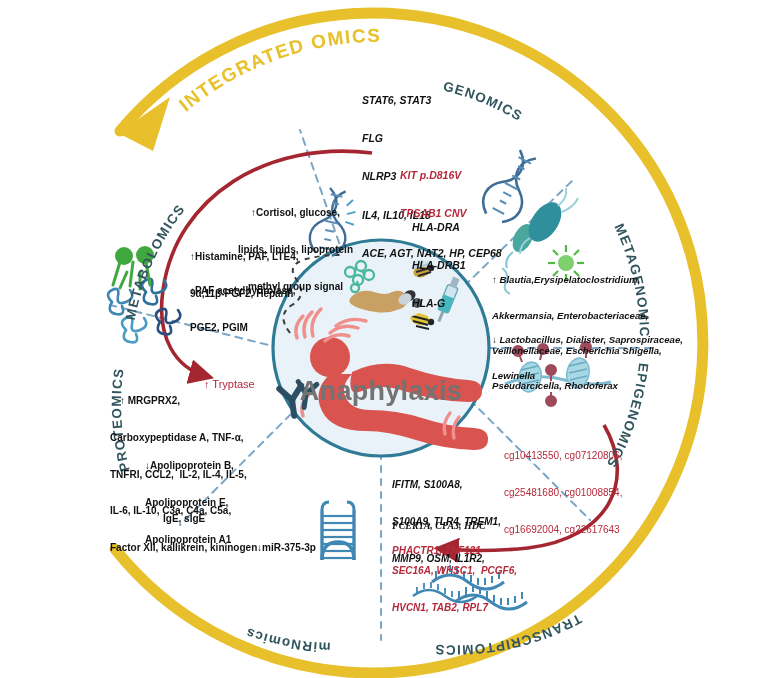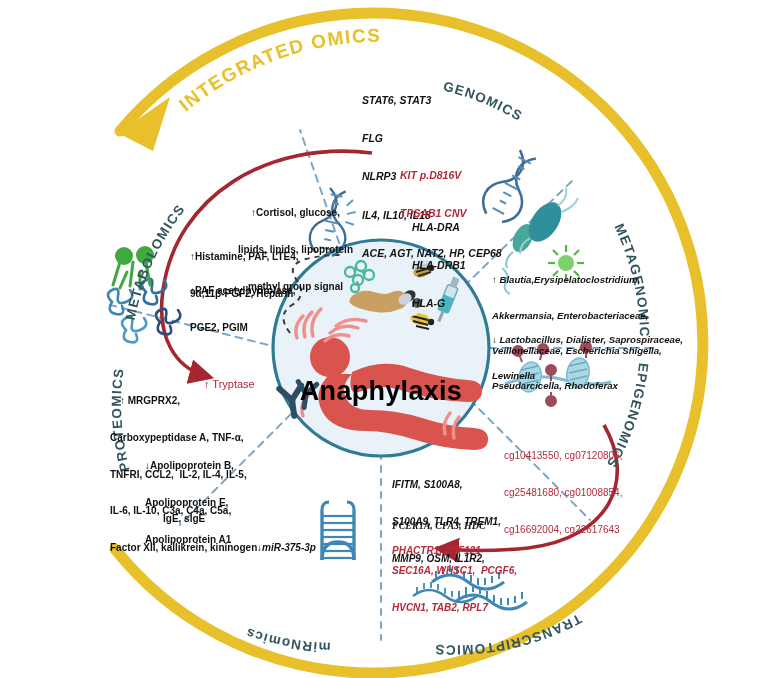--- a/index.html
+++ b/index.html
@@ -410,21 +410,21 @@
     <div>FCER1A, CPA3, HDC</div>
   </div>
   <div class="txt redi" style="left:392px;top:521px;font-size:10px;">
     <div>PHACTR1, ZNF121</div>
   </div>
   <div class="txt redi" style="left:392px;top:541px;font-size:10px;">
     <div>SEC16A, WHSC1,  PCGF6,</div>
     <div>HVCN1, TAB2, RPL7</div>
   </div>
 
-  <div class="txt blk" style="left:257px;top:518px;font-size:10px;font-style:italic;">
+  <div class="txt blk" style="left:257px;top:518px;font-size:10px;">
     <div>↓miR-375-3p</div>
   </div>
 
   <div class="txt redb" style="left:204px;top:351px;font-size:11px;">
     <div>↑ Tryptase</div>
   </div>
   <div class="txt blk" style="left:110px;top:371px;font-size:10px;">
     <div style="padding-left:10px;">↑ MRGPRX2,</div>
     <div>Carboxypeptidase A, TNF-α,</div>
     <div>TNFRI, CCL2,  IL-2, IL-4, IL-5,</div>
@@ -448,15 +448,15 @@
   <div class="txt blk" style="left:190px;top:227px;font-size:10px;">
     <div>↑Histamine, PAF, LTE4,</div>
     <div>9α,11β-PGF2, Heparin</div>
   </div>
   <div class="txt blk" style="left:190px;top:261px;font-size:10px;">
     <div>↓PAF acetylhydrolase,</div>
     <div>PGE2, PGIM</div>
   </div>
 
   <div class="txt nosel" style="left:281px;top:375px;width:200px;text-align:center;
-              font-size:27px;font-weight:bold;color:#000000;letter-spacing:.3px;">Anaphylaxis</div>
+              font-size:27px;font-weight:bold;color:#737373;letter-spacing:.3px;">Anaphylaxis</div>
 
 </div>
 
 </body></html>

